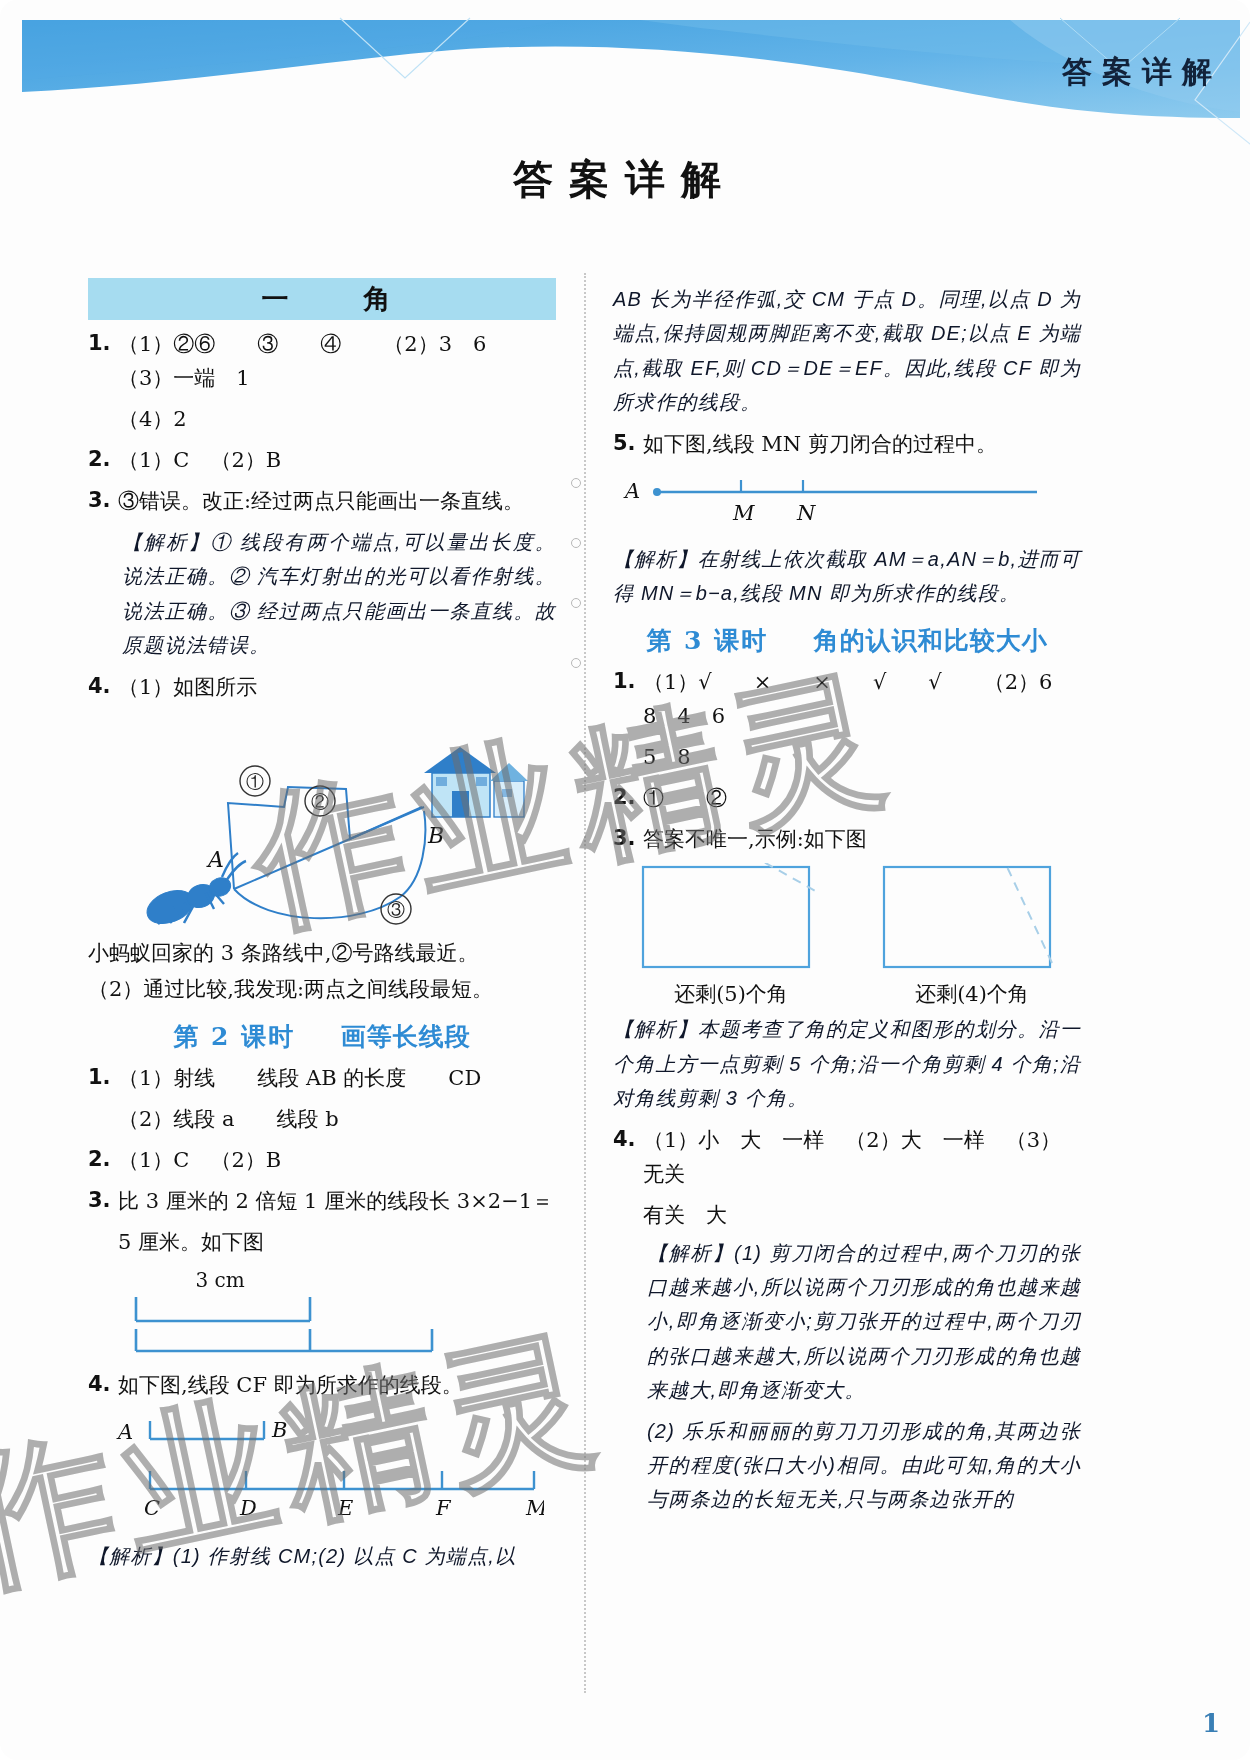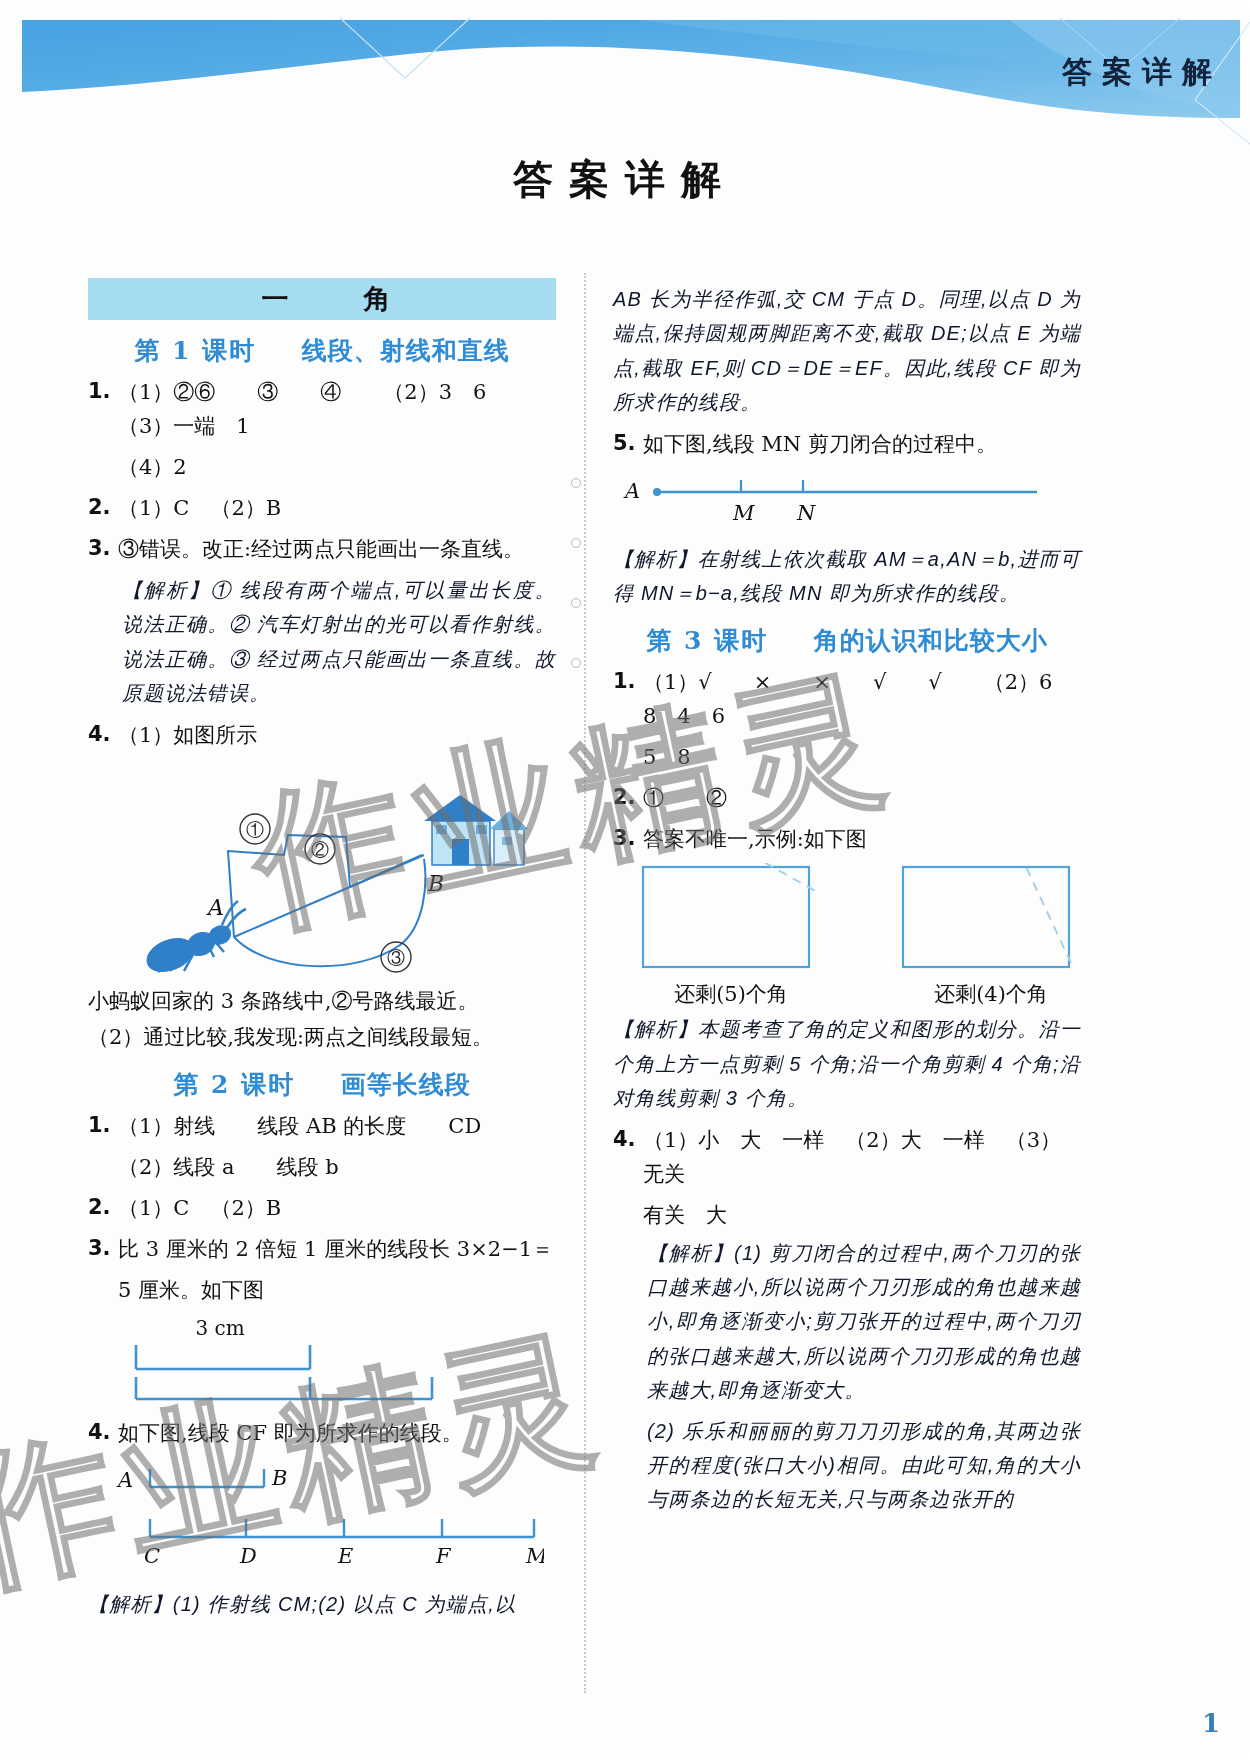--- a/index.html
+++ b/index.html
@@ -77,21 +77,21 @@
     font-family:Liberation Sans, sans-serif;
     font-style:italic;letter-spacing:1.2px;
     margin:4px 0 6px 34px;text-align:justify;
   }
   .explain.nomargin{margin-left:0;}
 
   
   .fig{position:relative;margin:6px 0;}
 
   
-  .rect-row{display:flex;gap:77px;justify-content:space-between;margin:6px 0 2px 28px;}
+  .rect-row{display:flex;gap:61px;justify-content:flex-start;margin:6px 0 2px 28px;}
   .rect-cell{width:180px;}
   .rect-cap{
     text-align:center;font-family:"DejaVu Serif","Liberation Serif",serif;
     font-size:21px;color:#111;margin-top:3px;
   }
 
   
   .watermark{
     position:absolute;left:0;top:0;width:1250px;height:1760px;
     pointer-events:none;overflow:hidden;
@@ -151,25 +151,20 @@
   <div class="page-title">答案详解</div>
 
   <div class="body-cols">
 
     <div class="col-divider"></div>
 
     <div class="col col-left">
 
       <div class="chapter-banner">一　角</div>
 
-      <div class="lesson-head">
-        <span class="num">第 1 课时</span>
-        <span class="gap"></span>
-        <span>线段、射线和直线</span>
-      </div>
 
       <div class="item">
         <div class="q">1.</div>
         <div class="a">（1）②⑥　　③　　④　　（2）3　6　（3）一端　1</div>
       </div>
       <div class="cont">（4）2</div>
 
       <div class="item">
         <div class="q">2.</div>
         <div class="a">（1）C　（2）B</div>

